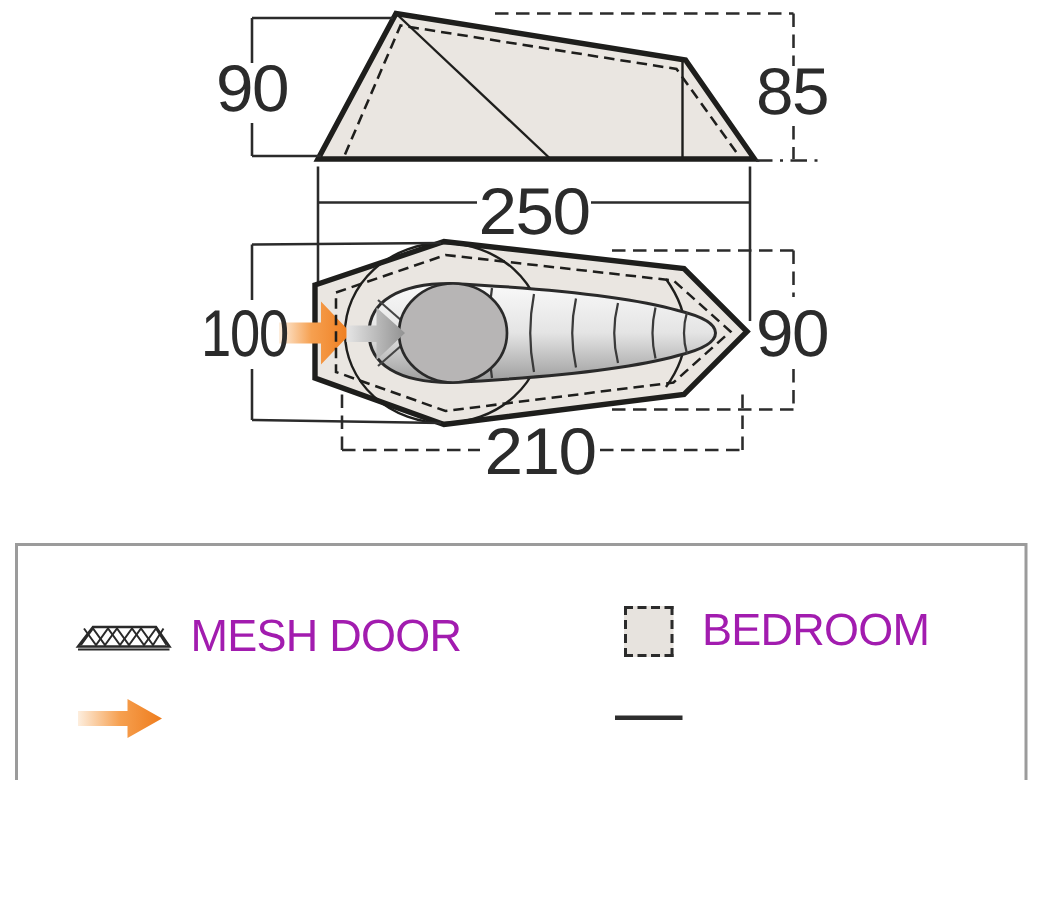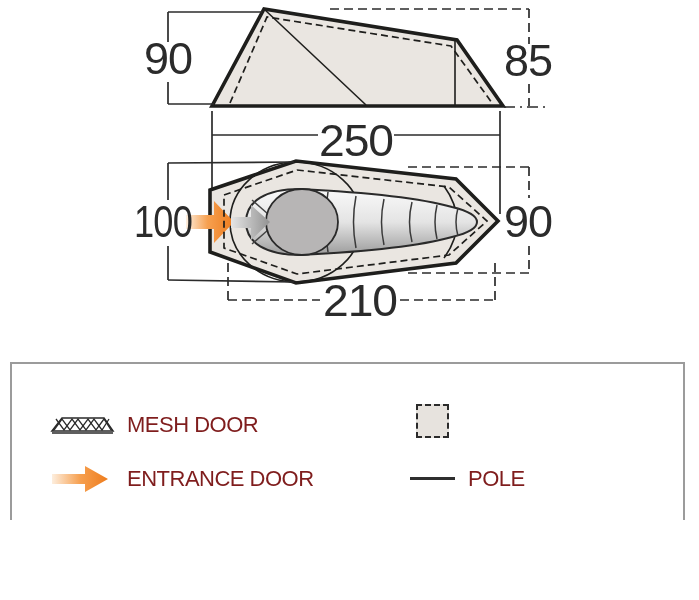--- a/index.html
+++ b/index.html
@@ -11,21 +11,21 @@
   .dim-num{
     font-family:"Liberation Sans","DejaVu Sans",sans-serif;
     font-size:44px;fill:#2b2b2b;letter-spacing:-1px;
   }
   #legend-box{
     position:absolute;left:10px;top:362px;width:675px;height:227px;
     border:2px solid #9b9b9b;background:#ffffff;box-sizing:border-box;
   }
   .leg-item{position:absolute;}
   .leg-label{
-    position:absolute;color:#7f1d1d;font-size:22px;line-height:30px;
+    position:absolute;color:#a21caf;font-size:30px;line-height:30px;
     letter-spacing:-0.5px;white-space:nowrap;
   }
   .leg-note{
     position:absolute;color:#2e2e2e;font-size:21px;line-height:24px;
     letter-spacing:-0.3px;white-space:nowrap;
   }
   .bedroom-swatch{
     position:absolute;width:29px;height:30px;background:#e7e3de;
     border:2px dashed #2b2b2b;
   }
@@ -150,31 +150,30 @@
     <svg class="leg-item" style="left:40px;top:100px" width="58" height="30" viewBox="0 0 58 30">
       <defs>
         <linearGradient id="legO" x1="0" y1="0" x2="1" y2="0">
           <stop offset="0" stop-color="#fdeede"></stop>
           <stop offset="0.5" stop-color="#f6a050"></stop>
           <stop offset="1" stop-color="#ee7c1d"></stop>
         </linearGradient>
       </defs>
       <polygon points="0,10 33,10 33,2 56,15 33,28 33,20 0,20" fill="url(#legO)"></polygon>
     </svg>
-    <div class="leg-label" style="left:115px;top:100px">ENTRANCE DOOR</div>
 
     <svg class="leg-item" style="left:40px;top:154px" width="58" height="30" viewBox="0 0 58 30">
       <defs>
         <linearGradient id="legG" x1="0" y1="0" x2="1" y2="0">
           <stop offset="0" stop-color="#e8e8e8"></stop>
           <stop offset="1" stop-color="#929292"></stop>
         </linearGradient>
       </defs>
       <polygon points="0,10 33,10 33,2 56,15 33,28 33,20 0,20" fill="url(#legG)"></polygon>
     </svg>
 
     <div class="bedroom-swatch" style="left:404px;top:40px"></div>
+    <div class="leg-label" style="left:456px;top:42px">BEDROOM</div>
 
     <div class="pole-line" style="left:398px;top:113px"></div>
-    <div class="leg-label" style="left:456px;top:100px">POLE</div>
 
   </div>
 </div>
 
 </body></html>

